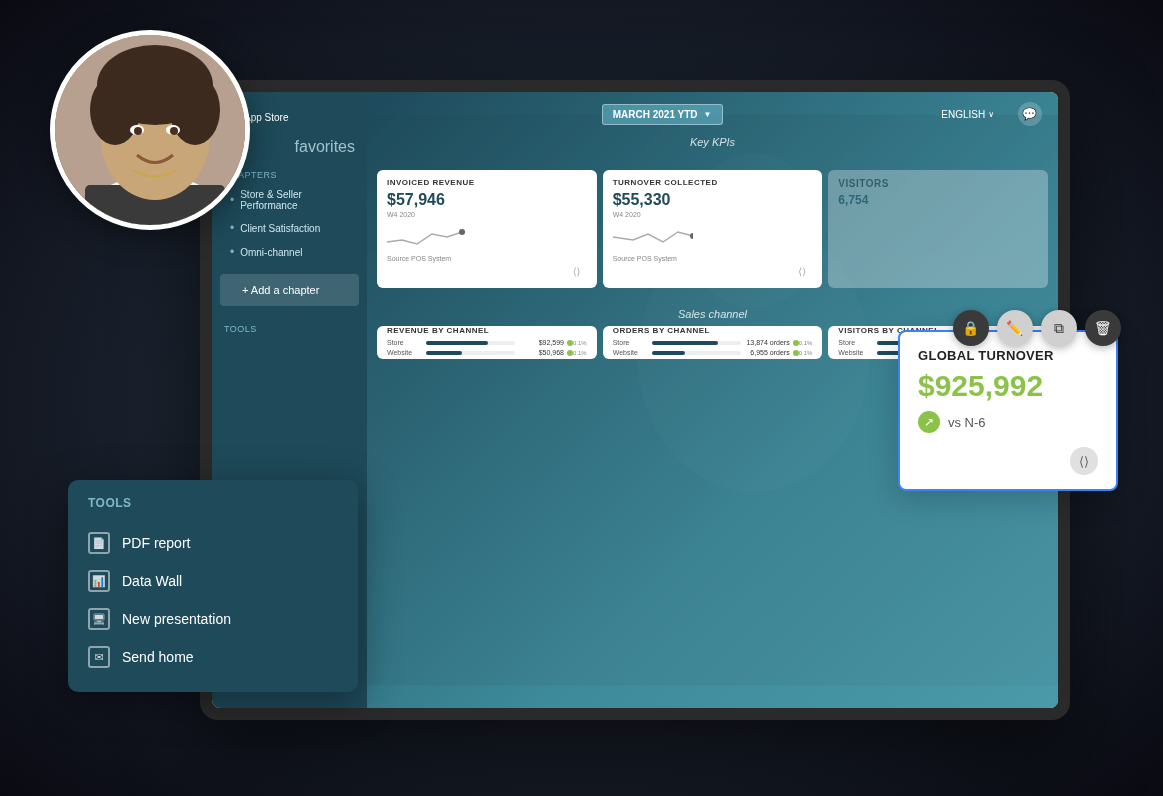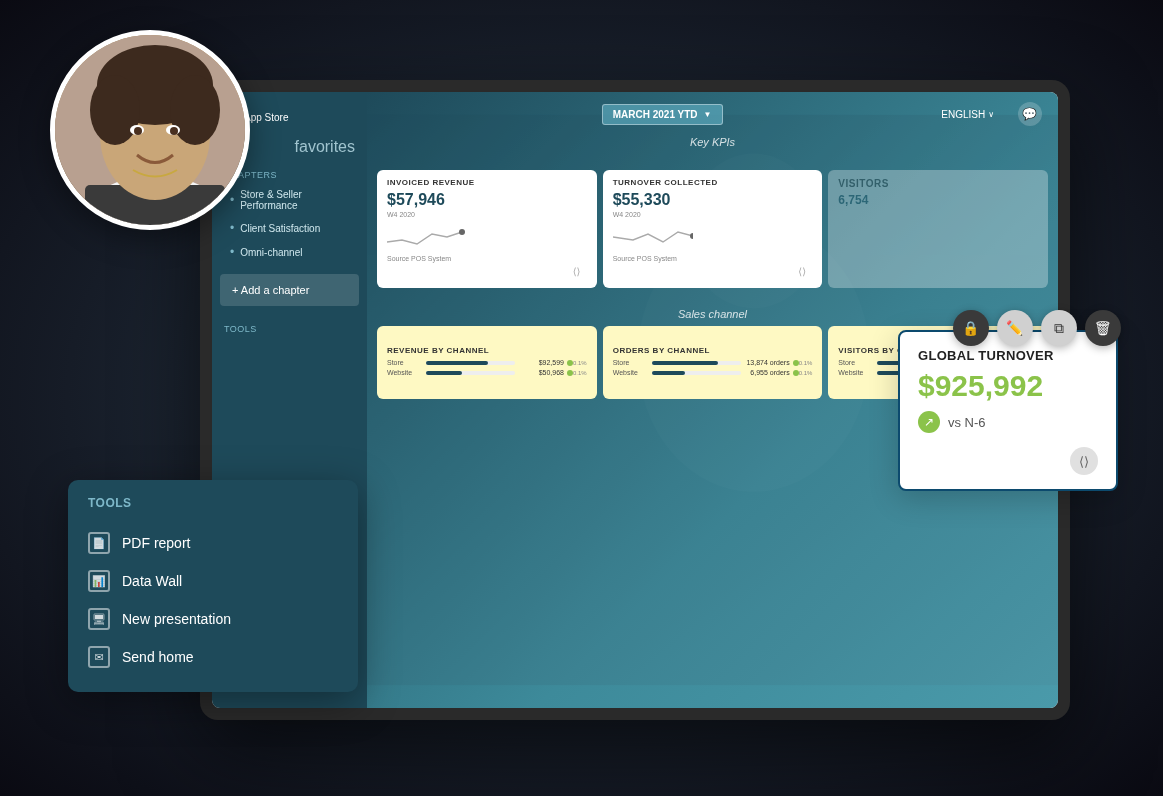--- a/index.html
+++ b/index.html
@@ -100,21 +100,21 @@
       font-size: 12px;
     }
 
     .add-chapter-btn {
       margin: 10px 8px;
       background: rgba(255,255,255,0.15);
       border: none;
       border-radius: 4px;
       color: #fff;
       font-size: 11px;
-      padding: 10px 12px;
+      padding: 10px 22px;
       cursor: pointer;
       text-align: center;
       display: flex;
       align-items: center;
       gap: 6px;
     }
 
     .sidebar-tools-label {
       color: #7eb8c9;
       font-size: 9px;
@@ -300,23 +300,23 @@
 
     .channel-cards {
       position: relative;
       z-index: 2;
       display: flex;
       gap: 6px;
       padding: 0 10px;
     }
 
     .channel-card {
-      background: #fef9c3;
+      background: #ffffff;
       border-radius: 6px;
-      padding: 20px 10px;
+      padding: 0 10px;
       flex: 1;
       min-width: 0;
     }
 
     .channel-card-title {
       font-size: 8px;
       font-weight: bold;
       color: #333;
       letter-spacing: 0.5px;
       text-transform: uppercase;
@@ -421,21 +421,21 @@
     .global-card {
       position: absolute;
       right: 45px;
       top: 330px;
       width: 220px;
       background: #fff;
       border-radius: 8px;
       padding: 16px 18px 14px;
       z-index: 25;
       box-shadow: 0 8px 30px rgba(0,0,0,0.2);
-      border: 2px solid #0c4a6e;
+      border: 2px solid #3b82f6;
     }
 
     .global-card-title {
       font-size: 13px;
       font-weight: bold;
       color: #222;
       text-transform: uppercase;
       letter-spacing: 0.3px;
       margin-bottom: 8px;
     }

